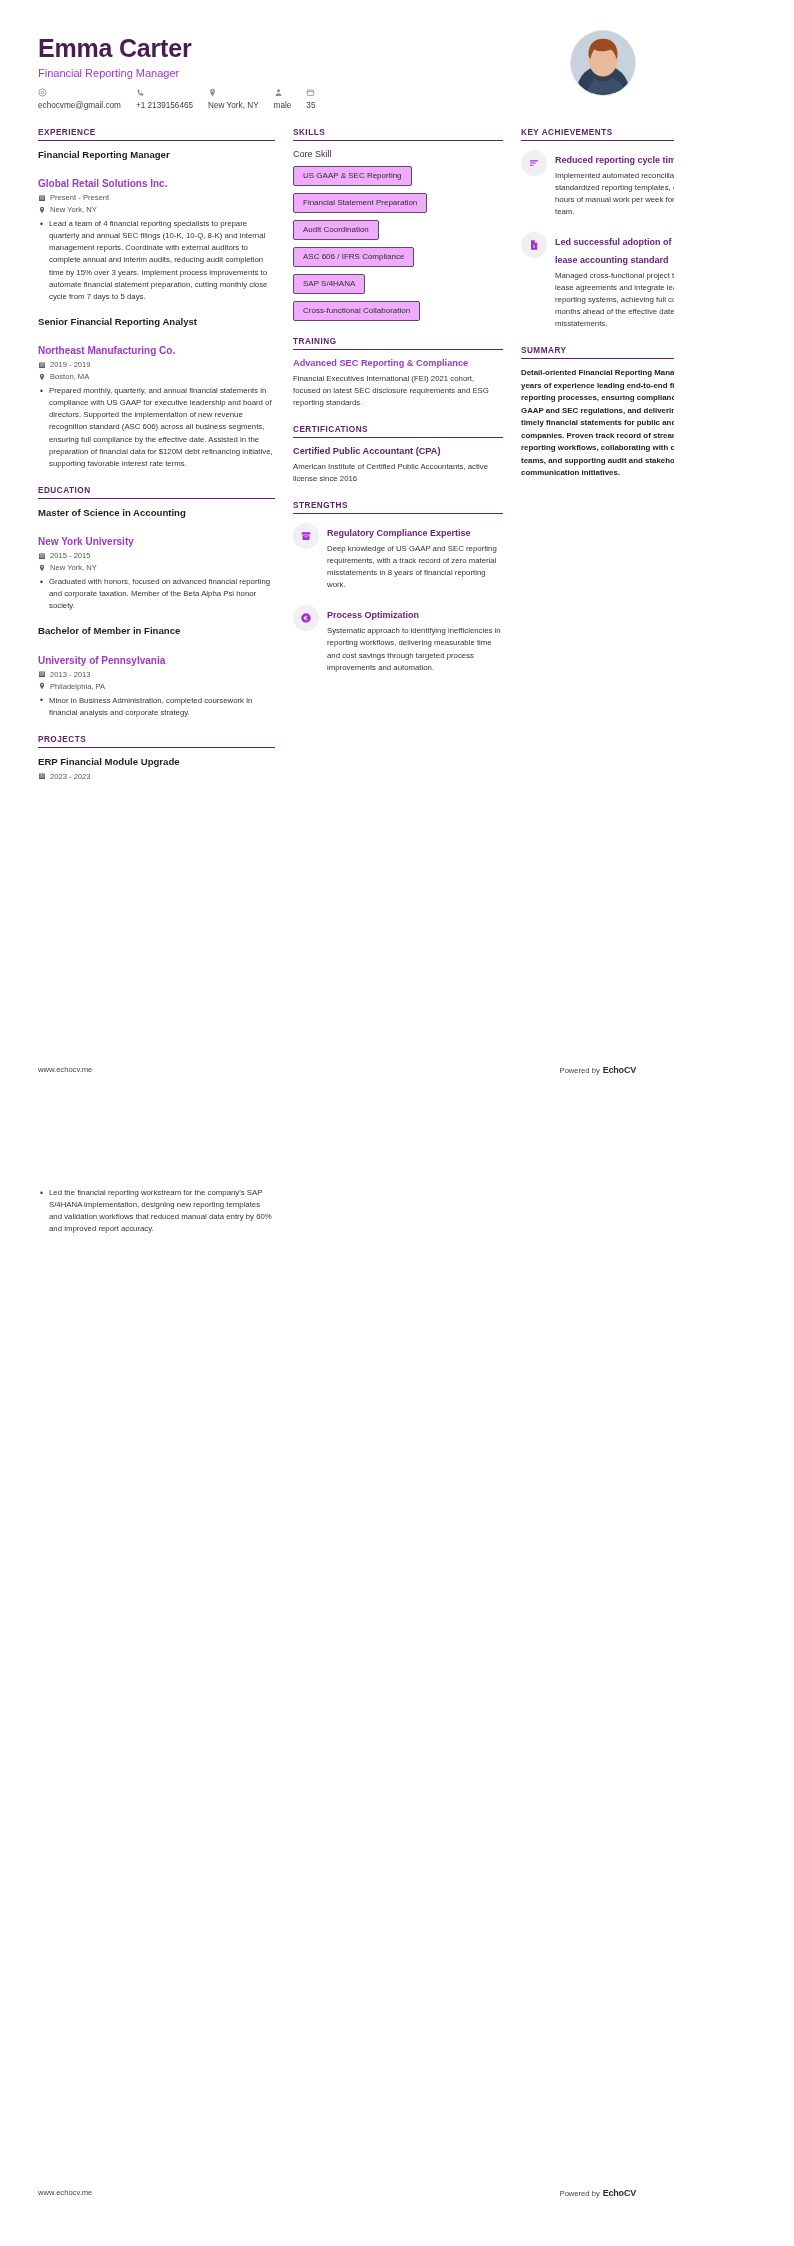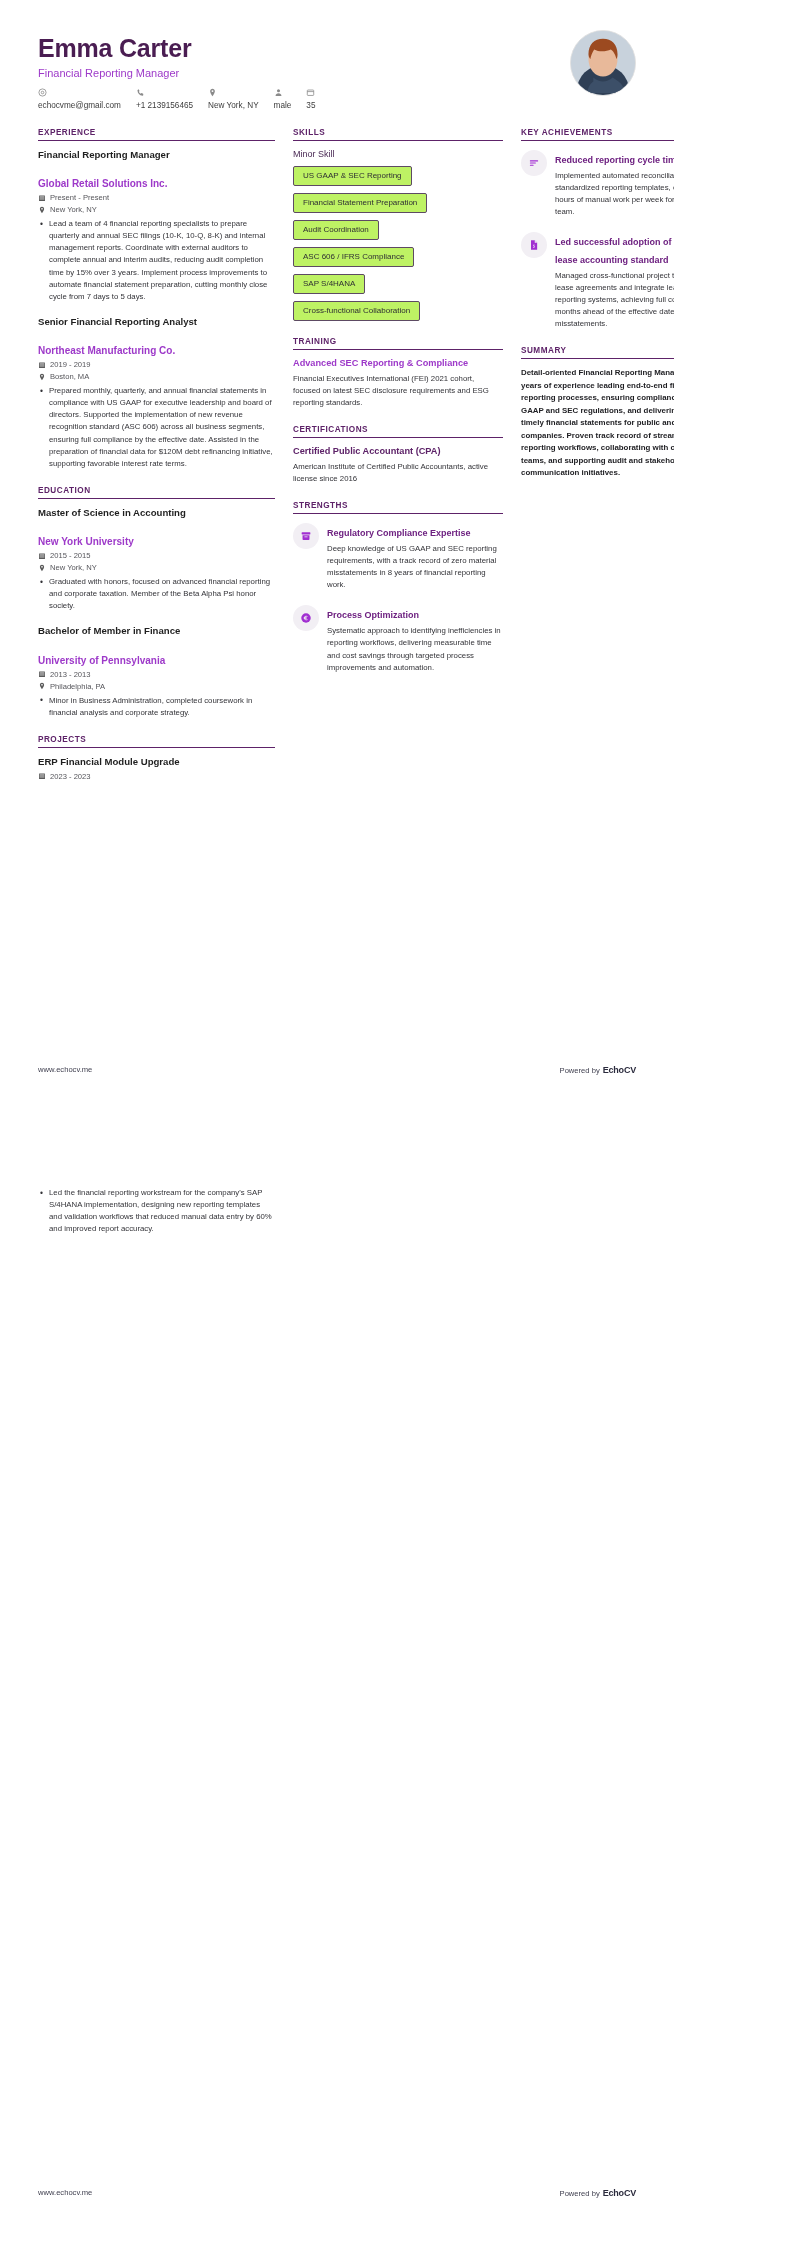--- a/index.html
+++ b/index.html
@@ -163,21 +163,21 @@
   }
   .skill-chips { display: flex; flex-direction: column; align-items: flex-start; gap: 7px; }
   .chip {
     display: inline-block;
     border: 1px solid #5d4a63;
     border-radius: 2px;
     padding: 5px 9px;
     font-size: 8px;
     color: #2e2e33;
     line-height: 1;
-    background: #bef264;
+    background: #f0abfc;
   }
 
   
   .block-title {
     font-size: 9.2px;
     font-weight: bold;
     color: #9d39c9;
     line-height: 1.3;
   }
   .block-title.dark { color: #5d2268; }
@@ -454,21 +454,21 @@
           </div>
         </div>
       </div>
 
     </div>
 
     <div class="col-mid">
 
       <div class="section">
         <div class="section-title">SKILLS</div>
-        <div class="skill-group-label">Minor Skill</div>
+        <div class="skill-group-label">Core Skill</div>
         <div class="skill-chips">
           <span class="chip">US GAAP &amp; SEC Reporting</span>
           <span class="chip">Financial Statement Preparation</span>
           <span class="chip">Audit Coordination</span>
           <span class="chip">ASC 606 / IFRS Compliance</span>
           <span class="chip">SAP S/4HANA</span>
           <span class="chip">Cross-functional Collaboration</span>
         </div>
       </div>
 

